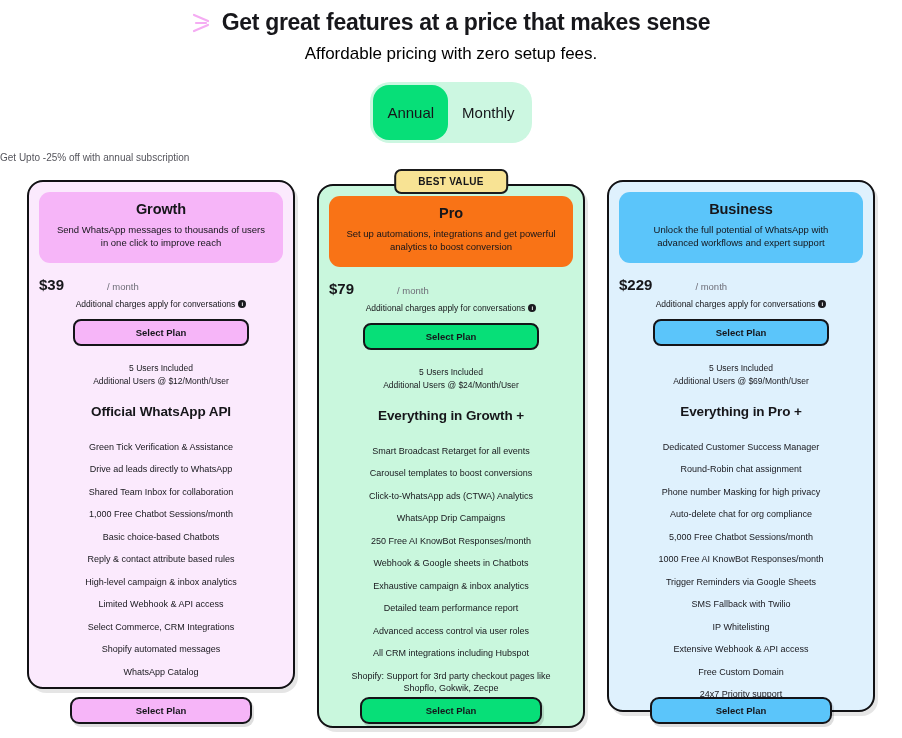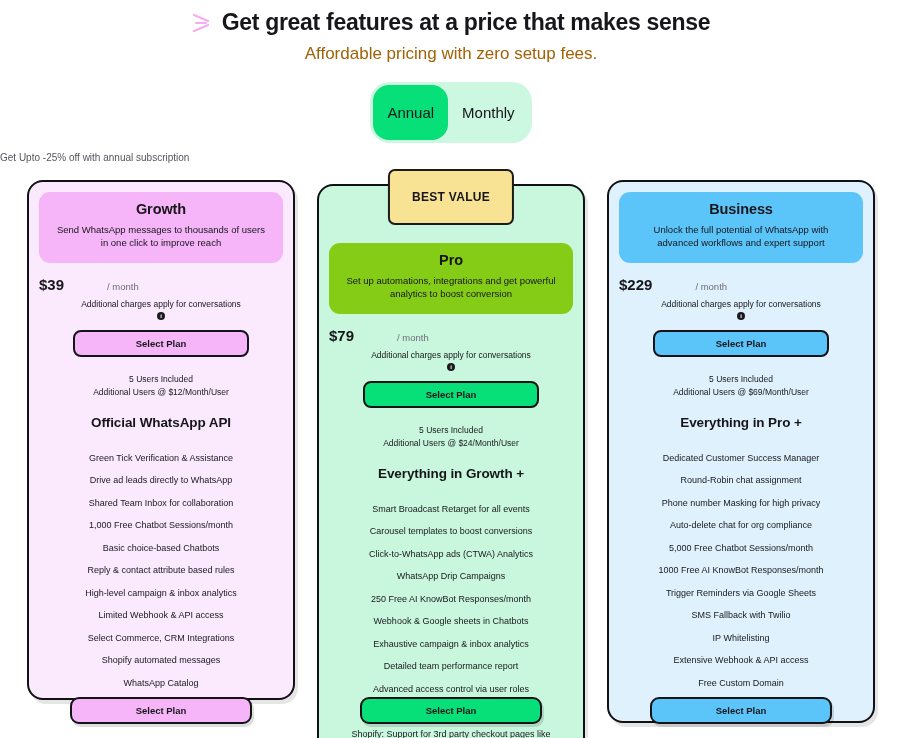--- a/index.html
+++ b/index.html
@@ -30,21 +30,21 @@
     font-size: 23px;
     font-weight: bold;
     letter-spacing: -0.3px;
     color: #17171b;
     white-space: nowrap;
   }
 
   .page-subtitle {
     margin-top: 8px;
     font-size: 17px;
-    color: #a16207;
+    color: #000000;
     font-weight: 400;
   }
 
   
   .toggle-wrap {
     margin: 18px auto 0;
     display: flex;
     justify-content: center;
   }
   .toggle {
@@ -88,24 +88,24 @@
   .card-col { width: 268px; position: relative; }
 
   .best-badge {
     position: absolute;
     top: -11px;
     left: 50%;
     transform: translateX(-50%);
     background: #f8e394;
     border: 2px solid #1b1b1b;
     border-radius: 7px;
-    font-size: 12px;
+    font-size: 10px;
     font-weight: bold;
     letter-spacing: 0.3px;
-    padding: 19px 22px;
+    padding: 5px 22px;
     z-index: 5;
     white-space: nowrap;
   }
 
   .card {
     border: 2.5px solid #111114;
     border-radius: 16px;
     padding: 10px 10px 4px;
     position: relative;
     box-shadow: 3px 4px 0 rgba(0,0,0,0.10);
@@ -113,21 +113,21 @@
   .card.growth   { background: #fbeafd; }
   .card.pro      { background: #c9f7dd; margin-top: 4px; }
   .card.business { background: #dff1fd; }
 
   .card-head {
     border-radius: 11px;
     padding: 9px 14px 13px;
     text-align: center;
   }
   .growth   .card-head { background: #f6b5f8; }
-  .pro      .card-head { background: #84cc16; margin-top: 47px; }
+  .pro      .card-head { background: #f97316; }
   .business .card-head { background: #5bc5fa; }
 
   .plan-name {
     font-size: 14.5px;
     font-weight: bold;
     letter-spacing: -0.1px;
     margin-bottom: 6px;
   }
   .plan-desc {
     font-size: 9.5px;
@@ -146,21 +146,20 @@
   .price-period { font-size: 9.5px; color: #6e6e78; margin-left: 40px; }
 
   .charges-row {
     margin-top: 6px;
     text-align: center;
     font-size: 8.5px;
     display: flex;
     align-items: center;
     justify-content: center;
     gap: 3px;
-    flex-direction: column;
   }
   .info-icon {
     width: 8px; height: 8px;
     border-radius: 50%;
     background: #1a1a1f;
     color: #fff;
     font-size: 6px;
     line-height: 8px;
     text-align: center;
     font-weight: bold;

